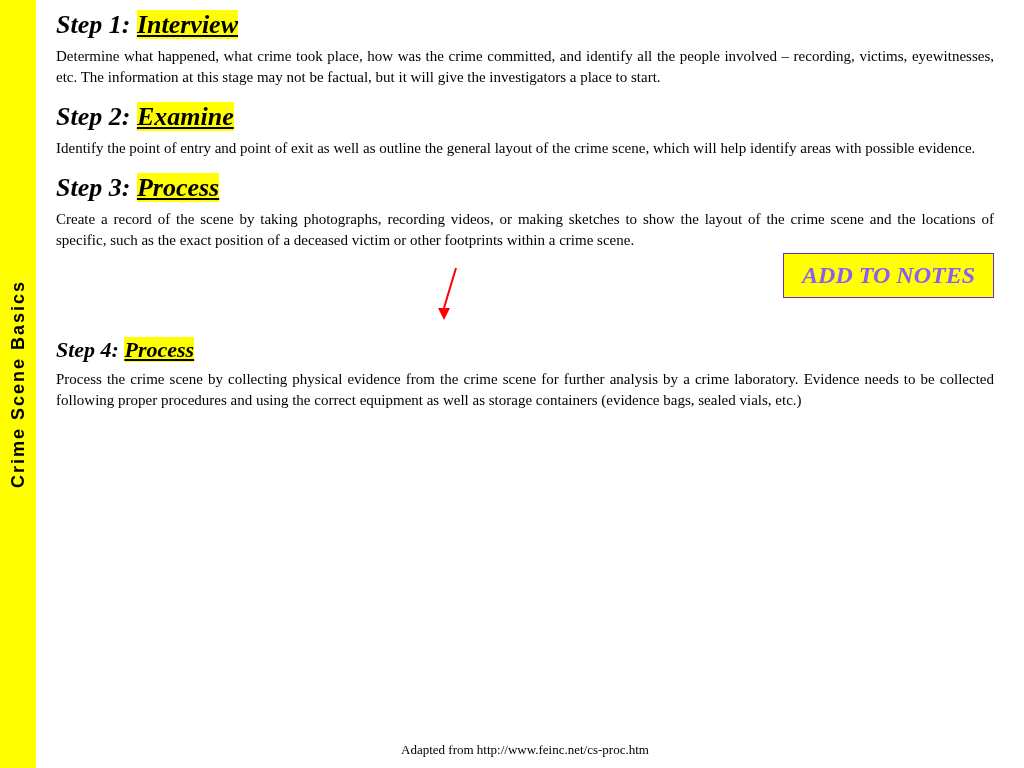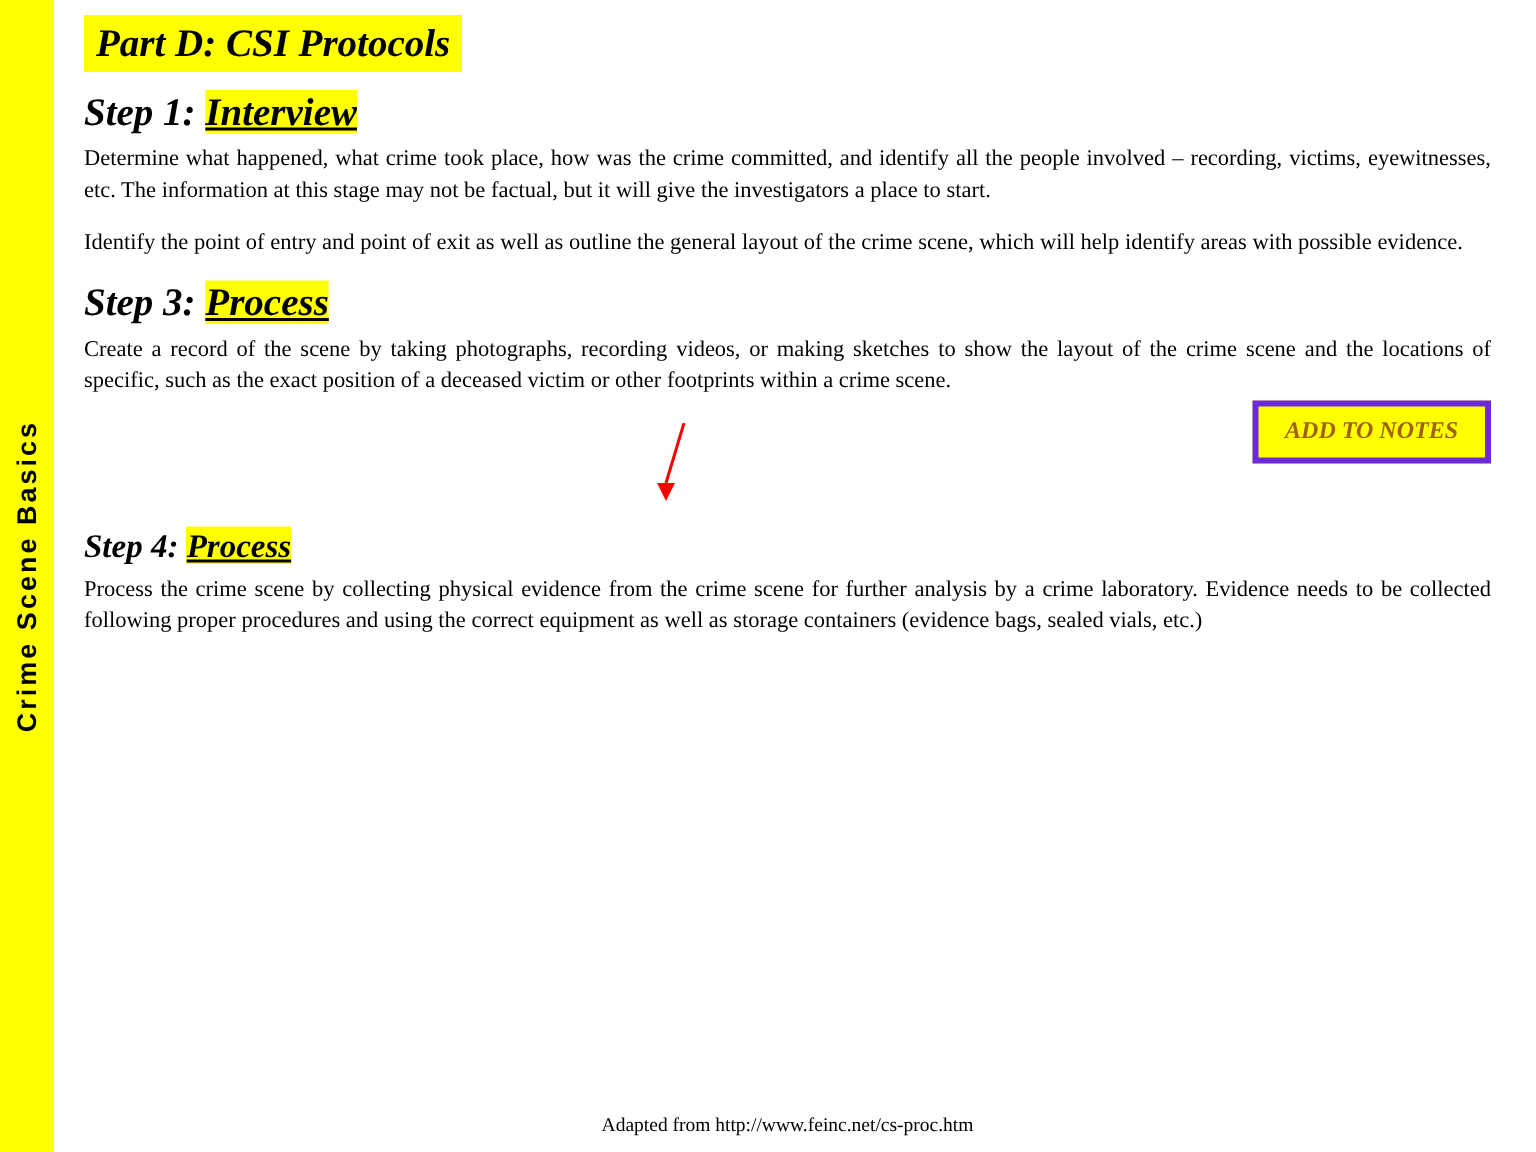--- a/index.html
+++ b/index.html
@@ -118,44 +118,44 @@
   </style>
 </head>
 <body>
 
 <div class="sidebar">
   <span class="sidebar-text">Crime Scene Basics</span>
 </div>
 
 <div class="main-content">
 
-  <div>
-    <span class="page-title">Part D: CSI Protocols</span>
-  </div>
 
   <div class="step-section">
     <div class="step-heading">
       <span>Step 1: </span><span class="step-keyword">Interview</span>
     </div>
     <p class="step-body">Determine what happened, what crime took place, how was the crime committed, and identify all the people involved – recording, victims, eyewitnesses, etc. The information at this stage may not be factual, but it will give the investigators a place to start.</p>
   </div>
 
   <div class="step-section">
+    <div class="step-heading">
+      <span>Step 2: </span><span class="step-keyword">Examine</span>
+    </div>
     <p class="step-body">Identify the point of entry and point of exit as well as outline the general layout of the crime scene, which will help identify areas with possible evidence.</p>
   </div>
 
   <div class="step-section step3-wrapper">
     <div class="step-heading">
       <span>Step 3: </span><span class="step-keyword">Process</span>
     </div>
     <div style="position:relative;">
       <p class="step3-body">Create  a  record  of  the  scene  by  taking  photographs,  recording  videos,  or  making sketches to show the layout of the crime scene and the locations of specific, such as the exact position of a deceased victim or other footprints within a crime scene.</p>
 
       <div style="position:relative; height: 70px; margin-top: 2px;">
-        <div style="position:absolute; right: 0; top: 0; background:#ffff00; padding: 8px 18px; font-size:16px; font-weight:bold; font-style:italic; color:#a16207; border: 4px solid #6d28d9;">ADD TO NOTES</div>
+        <div style="position:absolute; right: 0; top: 0; background:#ffff00; padding: 8px 18px; font-size:24px; font-weight:bold; font-style:italic; color:#8b5cf6; border: 1px solid #6d28d9;">ADD TO NOTES</div>
 
         <svg style="position:absolute; left: 380px; top: 15px;" width="60" height="55">
           <line x1="20" y1="0" x2="8" y2="40" stroke="red" stroke-width="2"></line>
           <polygon points="2,40 14,40 8,52" fill="red"></polygon>
         </svg>
       </div>
     </div>
   </div>
 
   <div class="step-section">

